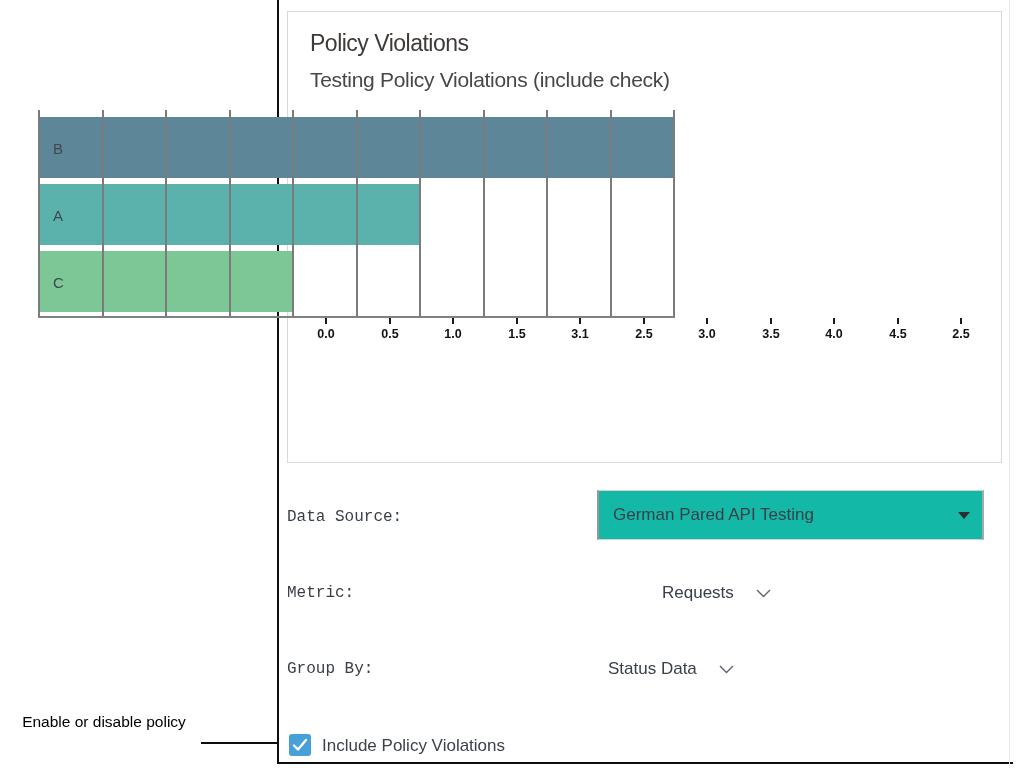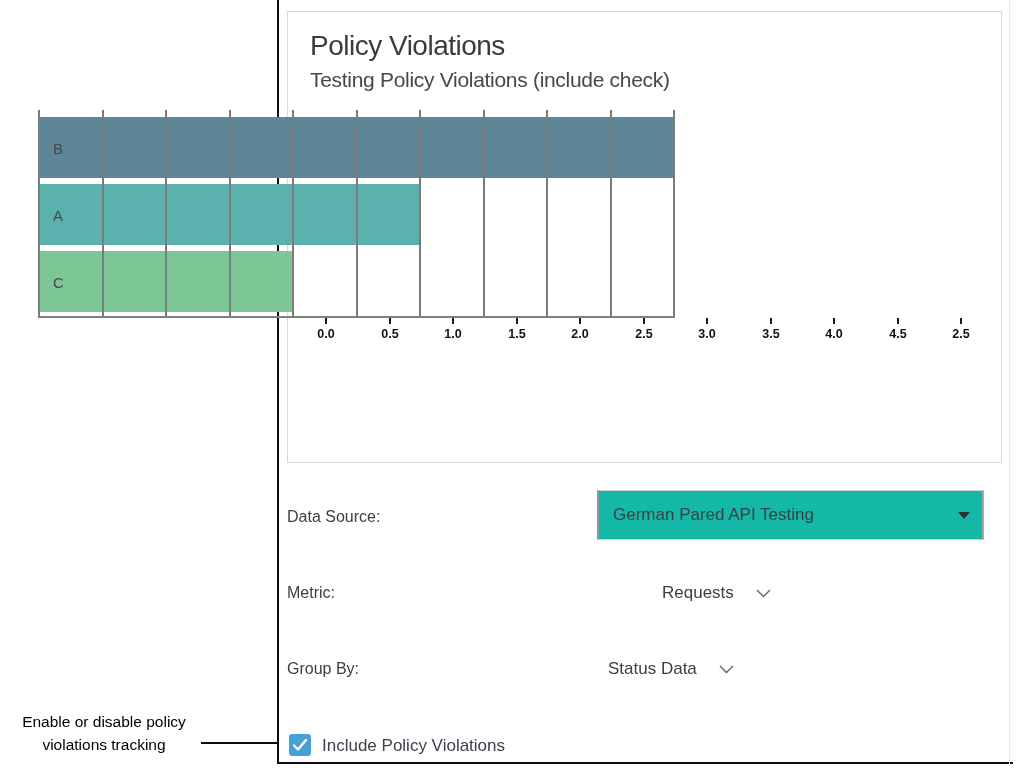--- a/index.html
+++ b/index.html
@@ -8,37 +8,37 @@
   .page { position:relative; width:1018px; height:768px; background:#fff; }
 
   
   .left-rule   { position:absolute; left:277px; top:0; width:2px; height:764px; background:#0d0d0d; }
   .bottom-rule { position:absolute; left:277px; top:762px; width:736px; height:2px; background:#0d0d0d; }
   .right-rule  { position:absolute; left:1009px; top:0; width:1px; height:768px; background:#e9e9e9; }
 
   
   .chart-card { position:absolute; left:287px; top:11px; width:715px; height:452px;
                 background:#fff; border:1px solid #d9d9d9; }
-  .chart-title { position:absolute; left:22px; top:18px; font-size:28px; color:#3e3a37;
+  .chart-title { position:absolute; left:22px; top:18px; font-size:23px; color:#3e3a37;
                  letter-spacing:-0.5px; white-space:nowrap; }
   .chart-subtitle { position:absolute; left:22px; top:56px; font-size:21px; color:#4a4643;
                     letter-spacing:-0.3px; white-space:nowrap; }
 
   .plot { position:absolute; left:39px; top:110px; width:635px; height:206px; }
   .bar { position:absolute; left:0; z-index:1; }
   .bar-label { position:absolute; left:14px; top:50%; transform:translateY(-50%);
                font-size:15px; color:#3f4850; }
   .gridline { position:absolute; top:0; width:2px; height:206px; z-index:2; }
   .axis-line { position:absolute; left:38px; top:316px; width:637px; height:2px; background:#808080; }
   .tick { position:absolute; top:318px; width:2px; height:6px; background:#1a1a1a; }
   .tick-label { position:absolute; top:327px; width:44px; text-align:center;
                 font-size:12.5px; font-weight:bold; color:#111; }
 
   
-  .form-label { position:absolute; left:287px; font-size:16px; color:#3a3f45; }
+  .form-label { position:absolute; left:287px; font-size:16px; color:#3a3f45;font-family:Liberation Mono, monospace; }
   .dropdown { position:absolute; left:597px; top:490px; width:387px; height:50px;
               background:#14b8a6; border:1px solid #d2d2d2;
               border-left:2px solid #979797; border-right:2px solid #a8a8a8; cursor:pointer; }
   .dropdown-value { position:absolute; left:14px; top:0; line-height:48px; font-size:17px; color:#3a3f49; }
   .dropdown-arrow { position:absolute; right:12px; top:21px; width:0; height:0;
                     border-left:6px solid transparent; border-right:6px solid transparent;
                     border-top:7px solid #2e2e2e; }
   .select-control { position:absolute; cursor:pointer; }
   .select-value { font-size:17px; color:#3a404a; display:inline-block; }
   .chevron { display:inline-block; margin-left:22px; }
@@ -94,21 +94,21 @@
   <div id="axis">
       <div class="tick" style="left: 325px;"></div>
       <div class="tick-label" style="left: 304px;">0.0</div>
       <div class="tick" style="left: 389px;"></div>
       <div class="tick-label" style="left: 368px;">0.5</div>
       <div class="tick" style="left: 452px;"></div>
       <div class="tick-label" style="left: 431px;">1.0</div>
       <div class="tick" style="left: 516px;"></div>
       <div class="tick-label" style="left: 495px;">1.5</div>
       <div class="tick" style="left: 579px;"></div>
-      <div class="tick-label" style="left: 558px;">2.0</div>
+      <div class="tick-label" style="left: 558px;">3.1</div>
       <div class="tick" style="left: 643px;"></div>
       <div class="tick-label" style="left: 622px;">2.5</div>
       <div class="tick" style="left: 706px;"></div>
       <div class="tick-label" style="left: 685px;">3.0</div>
       <div class="tick" style="left: 770px;"></div>
       <div class="tick-label" style="left: 749px;">3.5</div>
       <div class="tick" style="left: 833px;"></div>
       <div class="tick-label" style="left: 812px;">4.0</div>
       <div class="tick" style="left: 897px;"></div>
       <div class="tick-label" style="left: 876px;">4.5</div>
@@ -138,17 +138,16 @@
 
   <div class="checkbox" id="include-checkbox" style="background: rgb(71, 160, 216);">
     <svg width="16" height="14" viewBox="0 0 16 14" style="display: block;">
       <polyline points="2,7.5 6,11.5 14,2" fill="none" stroke="#ffffff" stroke-width="2.4" stroke-linecap="round" stroke-linejoin="round"></polyline>
     </svg>
   </div>
   <div class="checkbox-label">Include Policy Violations</div>
 
   <div class="annotation">
     <div>Enable or disable policy</div>
-    <div>violations tracking</div>
   </div>
   <div class="connector"></div>
 
 </div>
 
 </body></html>

